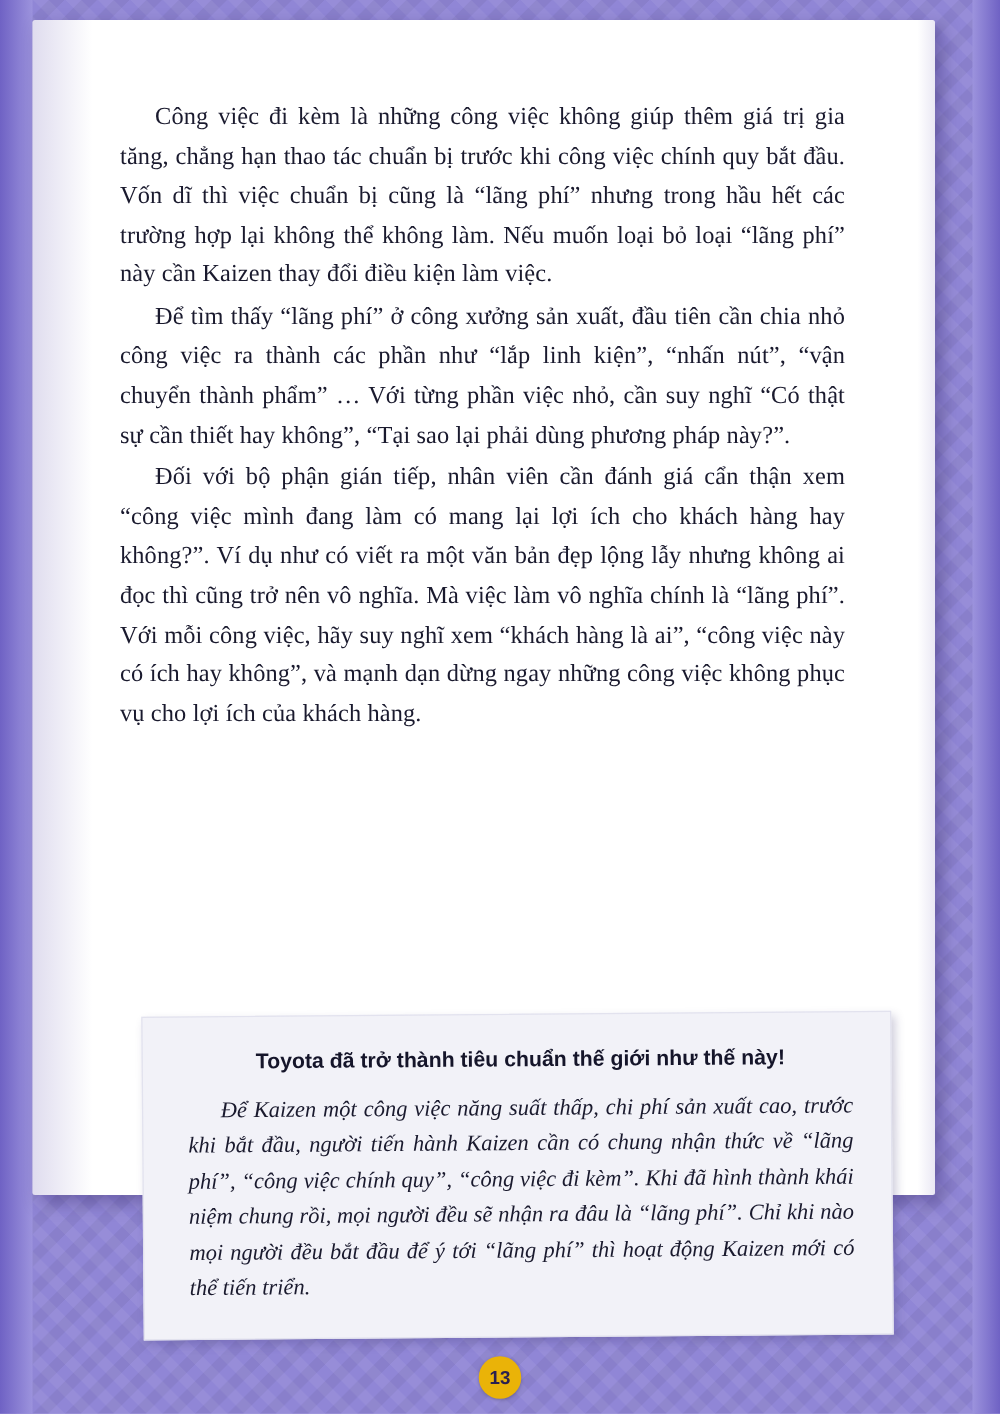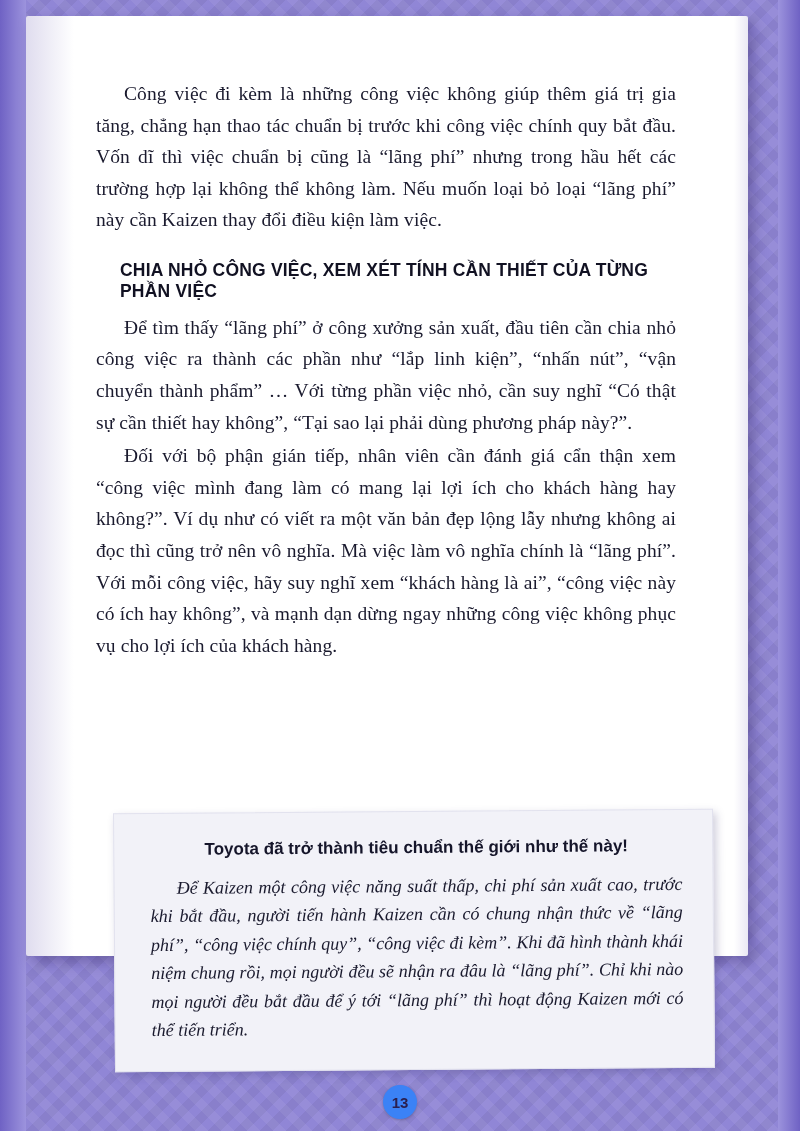--- a/index.html
+++ b/index.html
@@ -125,21 +125,21 @@
 
   
   .page-number {
     position: absolute;
     left: 50%;
     transform: translateX(-50%);
     top: 1085px;
     width: 34px;
     height: 34px;
     border-radius: 50%;
-    background: #3b82f6;
+    background: #eab308;
     color: #2a2050;
     font-family: "Liberation Sans", sans-serif;
     font-size: 15px;
     font-weight: bold;
     display: flex;
     align-items: center;
     justify-content: center;
     box-shadow: 0 1px 3px rgba(0,0,0,0.25);
   }
 </style>
@@ -147,21 +147,20 @@
 <body>
 
 <div class="bg-pattern"></div>
 <div class="edge-left"></div>
 <div class="edge-right"></div>
 
 <div class="page">
   <div class="content">
     <p class="body-text">Công việc đi kèm là những công việc không giúp thêm giá trị gia tăng, chẳng hạn thao tác chuẩn bị trước khi công việc chính quy bắt đầu. Vốn dĩ thì việc chuẩn bị cũng là “lãng phí” nhưng trong hầu hết các trường hợp lại không thể không làm. Nếu muốn loại bỏ loại “lãng phí” này cần Kaizen thay đổi điều kiện làm việc.</p>
 
-    <h2 class="section-heading">CHIA NHỎ CÔNG VIỆC, XEM XÉT TÍNH CẦN THIẾT CỦA TỪNG PHẦN VIỆC</h2>
 
     <p class="body-text">Để tìm thấy “lãng phí” ở công xưởng sản xuất, đầu tiên cần chia nhỏ công việc ra thành các phần như “lắp linh kiện”, “nhấn nút”, “vận chuyển thành phẩm” … Với từng phần việc nhỏ, cần suy nghĩ “Có thật sự cần thiết hay không”, “Tại sao lại phải dùng phương pháp này?”.</p>
     <p class="body-text">Đối với bộ phận gián tiếp, nhân viên cần đánh giá cẩn thận xem “công việc mình đang làm có mang lại lợi ích cho khách hàng hay không?”. Ví dụ như có viết ra một văn bản đẹp lộng lẫy nhưng không ai đọc thì cũng trở nên vô nghĩa. Mà việc làm vô nghĩa chính là “lãng phí”. Với mỗi công việc, hãy suy nghĩ xem “khách hàng là ai”, “công việc này có ích hay không”, và mạnh dạn dừng ngay những công việc không phục vụ cho lợi ích của khách hàng.</p>
   </div>
 
   <div class="callout">
     <p class="callout-title">Toyota đã trở thành tiêu chuẩn thế giới như thế này!</p>
     <p class="callout-body">Để Kaizen một công việc năng suất thấp, chi phí sản xuất cao, trước khi bắt đầu, người tiến hành Kaizen cần có chung nhận thức về “lãng phí”, “công việc chính quy”, “công việc đi kèm”. Khi đã hình thành khái niệm chung rồi, mọi người đều sẽ nhận ra đâu là “lãng phí”. Chỉ khi nào mọi người đều bắt đầu để ý tới “lãng phí” thì hoạt động Kaizen mới có thể tiến triển.</p>
   </div>
 </div>

